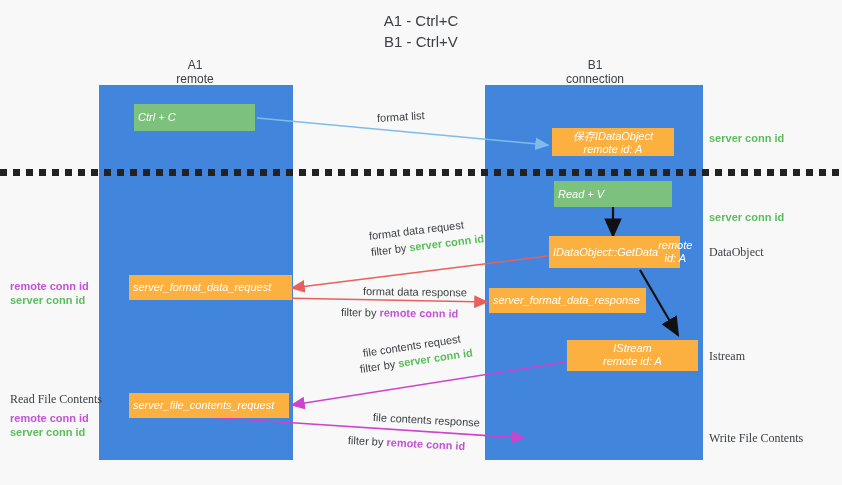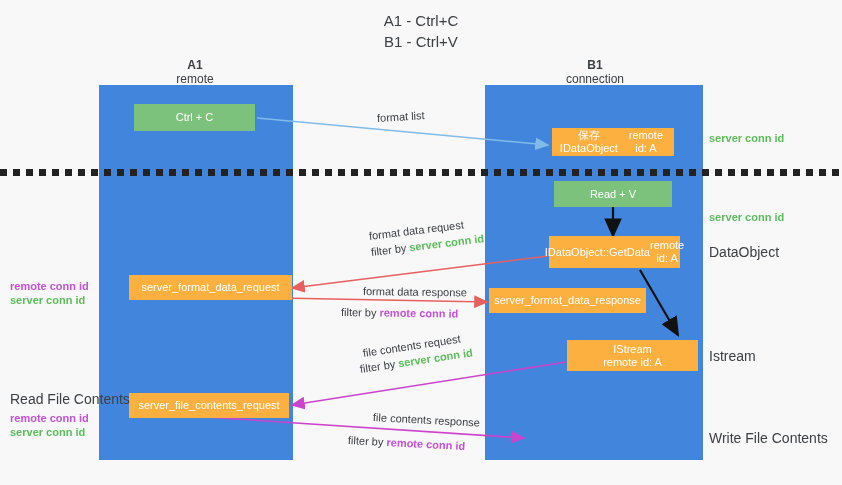--- a/index.html
+++ b/index.html
@@ -17,43 +17,43 @@
   
   .title{
     left:0;top:10px;width:842px;text-align:center;
     font-size:15px;line-height:21px;color:#3c4043;
   }
 
   
   .colhead{
     text-align:center;font-size:12px;line-height:14px;color:#3c4043;
   }
-  .colhead .n{display:block;font-weight:bold;}
+  .colhead .n{display:block;}
   .colhead .s{display:block;}
 
   
   .lane{background:#4285dd;}
 
   
   .box{
-    display:flex;align-items:center;justify-content:center;
+    display:flex;align-items:center;justify-content:flex-start;
     text-align:center;color:#ffffff;
     font-size:11px;line-height:13px;
-    box-sizing:border-box;padding:2px 4px;
+    box-sizing:border-box;padding:2px 4px;font-style:italic;
   }
   .box.green{background:#7cc17c;}
   .box.orange{background:#fbb040;}
   .box .l2{display:block;}
 
   
   .sidelabel{font-size:11px;line-height:14px;}
   .green-t{color:#5bbd5b;font-weight:bold;}
   .purple-t{color:#c452d6;font-weight:bold;}
 
-  .rightlabel{font-size:14px;line-height:15px;color:#3c4043;}
+  .rightlabel{font-size:12px;line-height:15px;color:#3c4043;font-family:Liberation Serif, serif;}
 
   
   .alabel{
     font-size:11px;line-height:14px;color:#3c4043;white-space:nowrap;
     transform-origin:left center;
   }
   .alabel b{font-weight:bold;}
 
   
   #divider{
@@ -123,21 +123,21 @@
   </div>
 
   <div class="abs box orange" style="left:129px;top:275px;width:163px;height:25px;">
     <span>server_format_data_request</span>
   </div>
 
   <div class="abs box orange" style="left:129px;top:393px;width:160px;height:25px;">
     <span>server_file_contents_request</span>
   </div>
 
-  <div class="abs box orange" style="left:552px;top:128px;width:122px;height:28px;flex-direction:row;">
+  <div class="abs box orange" style="left:552px;top:128px;width:122px;height:28px;flex-direction:column;">
     <span>保存IDataObject</span>
     <span class="l2">remote id: A</span>
   </div>
 
   <div class="abs box green" style="left:554px;top:181px;width:118px;height:26px;">
     <span>Read + V</span>
   </div>
 
   <div class="abs box orange" style="left:549px;top:236px;width:131px;height:32px;flex-direction:row;">
     <span>IDataObject::GetData</span>

